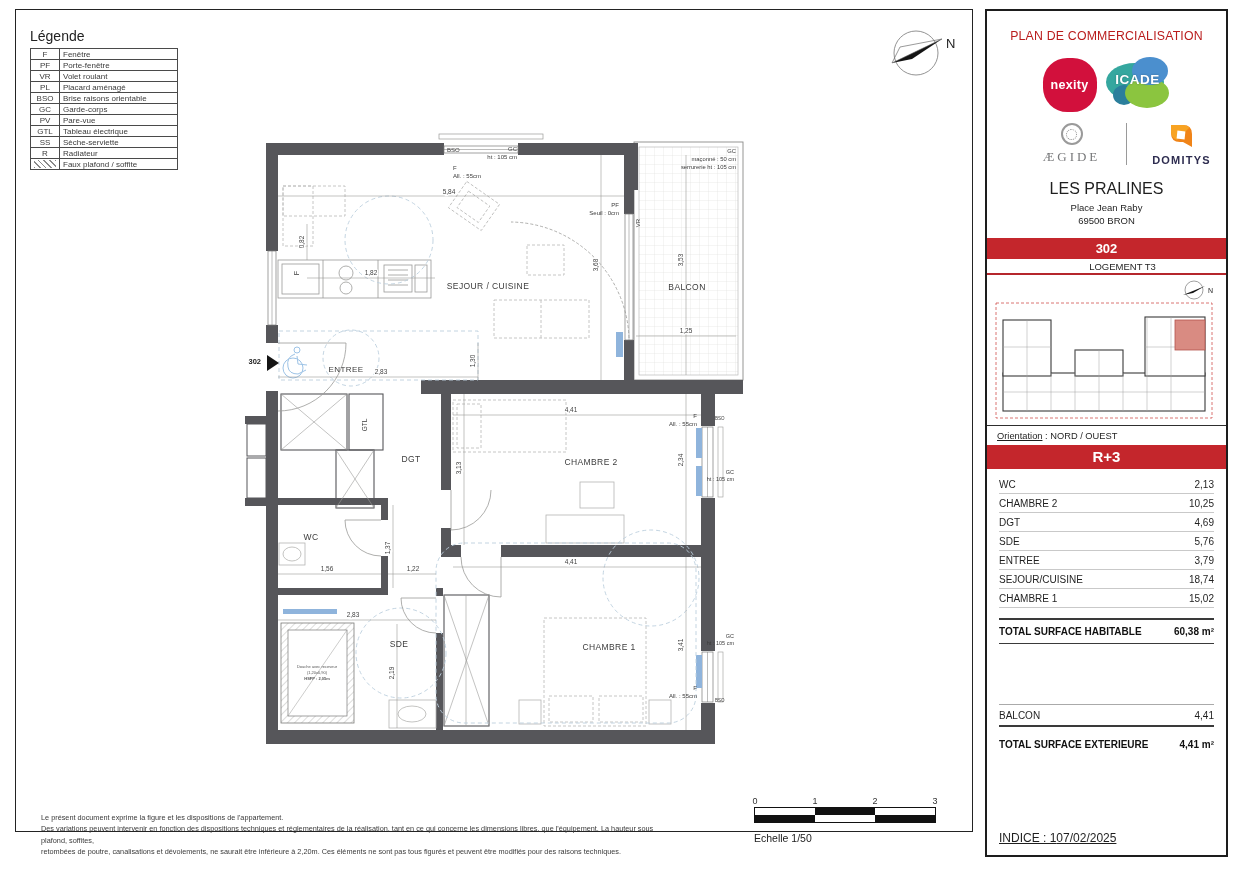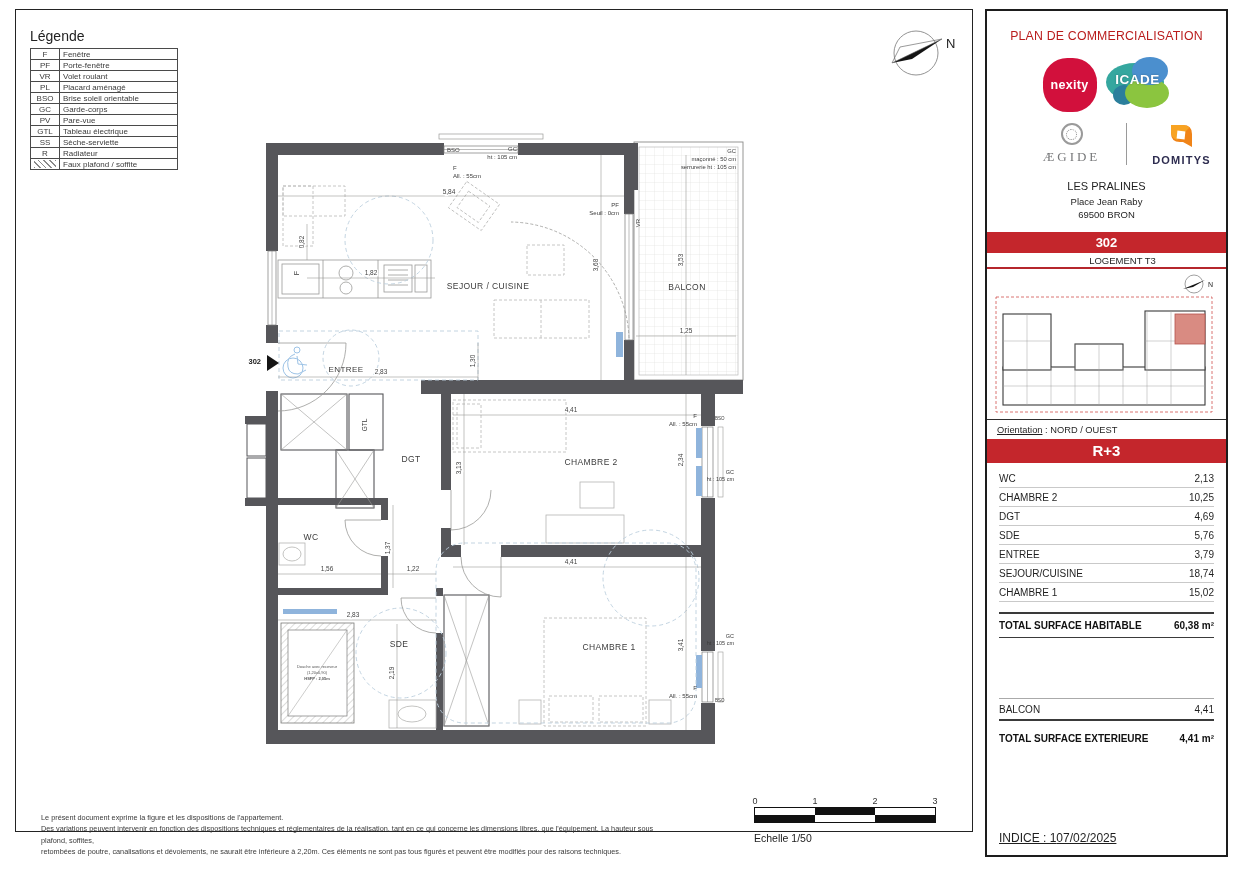--- a/index.html
+++ b/index.html
@@ -49,21 +49,21 @@
   .icade b { position:absolute; left:0; right:0; top:18px; text-align:center; color:#fff; font-size:13.5px; letter-spacing:0.5px; text-shadow:0 0 2px rgba(30,60,70,.45); }
   .logo-row2 { display:flex; justify-content:center; align-items:center; margin-top:6px; height:52px;padding-left:40px; }
   .aegide { width:96px; text-align:center; }
   .aegide-emblem { width:22px; height:22px; margin:0 auto 2px; border:2px solid #9a9a9a; border-radius:50%; display:flex; align-items:center; justify-content:center; }
   .aegide-emblem i { display:block; width:11px; height:11px; border:1px dotted #8a8a8a; border-radius:50%; }
   .aegide span { font-family:"Liberation Serif", serif; font-size:13px; letter-spacing:3px; color:#77787a; }
   .logo-div { width:1px; height:42px; background:#9a9a9a; margin:0 10px; }
   .domitys { width:96px; text-align:center; }
   .domitys span { display:block; margin-top:1px; font-size:11px; font-weight:bold; color:#2e2d50; letter-spacing:1.2px; }
   .project { margin-top:10px; text-align:center; }
-  .project-name { font-size:11px; color:#1f1f1f; }
+  .project-name { font-size:16px; color:#1f1f1f; }
   .project-addr { font-size:9.5px; color:#1f1f1f; margin-top:3px; line-height:1.4; }
   .bar-302 { margin-top:10px; height:21px; background:#c4262c; color:#fff; font-size:13px; font-weight:bold; text-align:center; line-height:21px; }
   .bar-logement { height:16px; border-bottom:2px solid #b5262c; font-size:9.5px; color:#1f1f1f; text-align:center; line-height:15px;padding-left:32px; }
   .keyplan { display:block; margin:0 auto; }
   .orientation { border-top:1px solid #2e2e2e; padding:5px 10px 4px; font-size:9.3px; color:#1f1f1f; }
   .orientation u { }
   .bar-floor { height:24px; background:#c4262c; color:#fff; font-size:15px; font-weight:bold; text-align:center; line-height:24px; }
   .areas { padding:6px 12px 0; }
   .area-row { display:flex; justify-content:space-between; font-size:10px; color:#1f1f1f; padding:4.5px 0 2.5px; border-bottom:1px solid #c9c9c9; }
   .total-row { display:flex; justify-content:space-between; font-size:10px; font-weight:bold; color:#111; margin:10px 12px 0; border-top:2px solid #3a3a3a; border-bottom:1px solid #3a3a3a; padding:6px 0; }
@@ -96,21 +96,21 @@
           <tr>
               <td class="abbr">VR</td>
               <td class="lbl">Volet roulant</td>
             </tr>
           <tr>
               <td class="abbr">PL</td>
               <td class="lbl">Placard aménagé</td>
             </tr>
           <tr>
               <td class="abbr">BSO</td>
-              <td class="lbl">Brise soleil orientable</td>
+              <td class="lbl">Brise raisons orientable</td>
             </tr>
           <tr>
               <td class="abbr">GC</td>
               <td class="lbl">Garde-corps</td>
             </tr>
           <tr>
               <td class="abbr">PV</td>
               <td class="lbl">Pare-vue</td>
             </tr>
           <tr>

